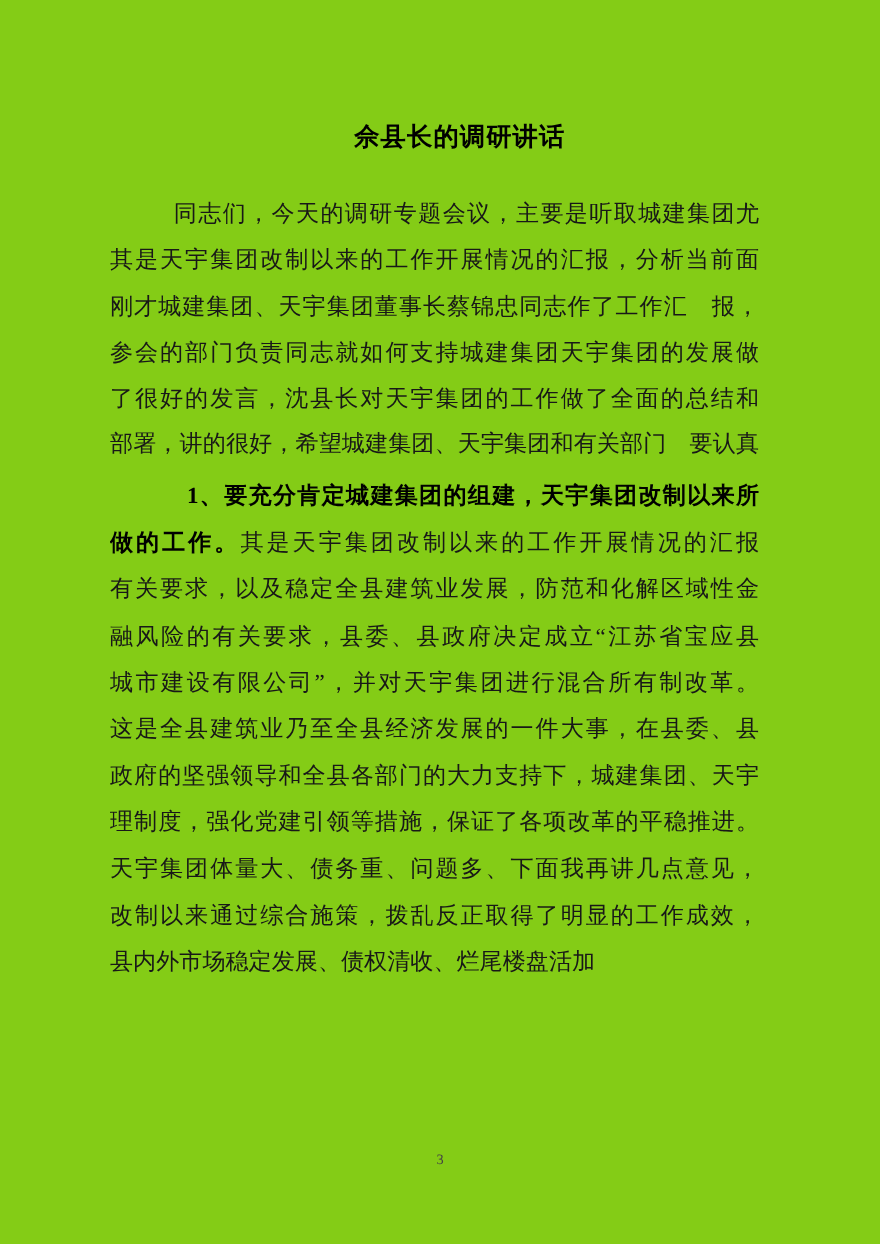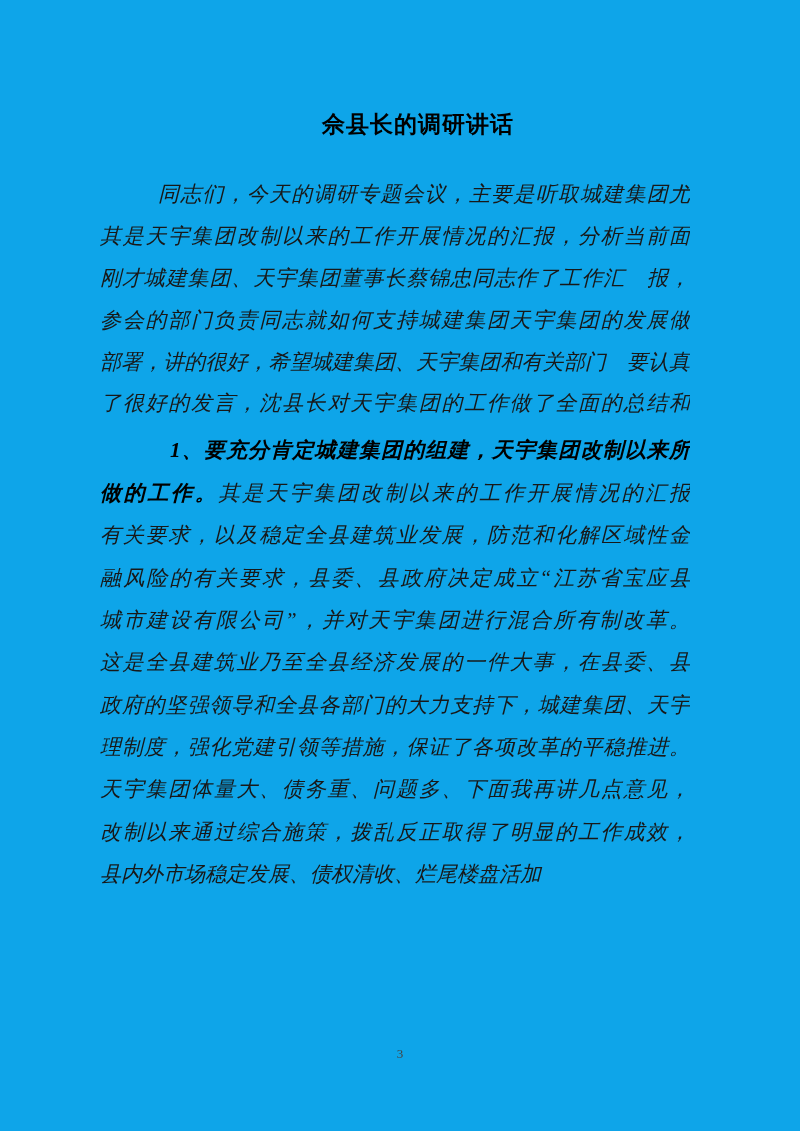--- a/index.html
+++ b/index.html
@@ -1,40 +1,39 @@
 <!DOCTYPE html>
 <html><head>
 <meta charset="utf-8">
 <style>
   html,body{margin:0;padding:0;background:#ffffff;}
   .page{
     position:relative;
     width:800px;height:1131px;
-    background:#0ea5e9;
+    background:#84cc16;
     font-family:"Liberation Serif","DejaVu Serif",serif;
     color:#151515;
     overflow:hidden;
   }
   .doc-title{
     position:absolute;
     top:110px;left:118px;width:600px;
     text-align:center;
     font-family:"Liberation Sans","DejaVu Sans",sans-serif;
     font-weight:700;
     font-size:23px;
     line-height:28px;
     letter-spacing:1px;
     color:#000;
   }
   .doc-body{
     position:absolute;
     top:174px;left:100px;width:590px;
     font-size:21px;
     color:#181818;
-    font-style:italic;
   }
   .line{
     text-align:justify;
     text-align-last:justify;
     text-justify:inter-character;
     overflow:hidden;
     white-space:normal;
   }
   .p1 .line{height:41.9px;line-height:41.9px;}
   .p2 .line{height:42.4px;line-height:42.4px;}
@@ -59,22 +58,22 @@
 
   <div class="doc-title">佘县长的调研讲话</div>
 
   <div class="doc-body">
 
     <div class="p1">
       <div class="line indent-body">同志们，今天的调研专题会议，主要是听取城建集团尤</div>
       <div class="line">其是天宇集团改制以来的工作开展情况的汇报，分析当前面</div>
       <div class="line">刚才城建集团、天宇集团董事长蔡锦忠同志作了工作汇　报，</div>
       <div class="line">参会的部门负责同志就如何支持城建集团天宇集团的发展做</div>
+      <div class="line">了很好的发言，沈县长对天宇集团的工作做了全面的总结和</div>
       <div class="line">部署，讲的很好，希望城建集团、天宇集团和有关部门　要认真</div>
-      <div class="line">了很好的发言，沈县长对天宇集团的工作做了全面的总结和</div>
     </div>
 
     <div class="p2">
       <div class="line indent-point bold">1、要充分肯定城建集团的组建，天宇集团改制以来所</div>
       <div class="line">
         <span class="bold">做的工作。</span><span>其是天宇集团改制以来的工作开展情况的汇报</span>
       </div>
       <div class="line">有关要求，以及稳定全县建筑业发展，防范和化解区域性金</div>
       <div class="line">融风险的有关要求，县委、县政府决定成立“江苏省宝应县</div>
       <div class="line">城市建设有限公司”，并对天宇集团进行混合所有制改革。</div>

